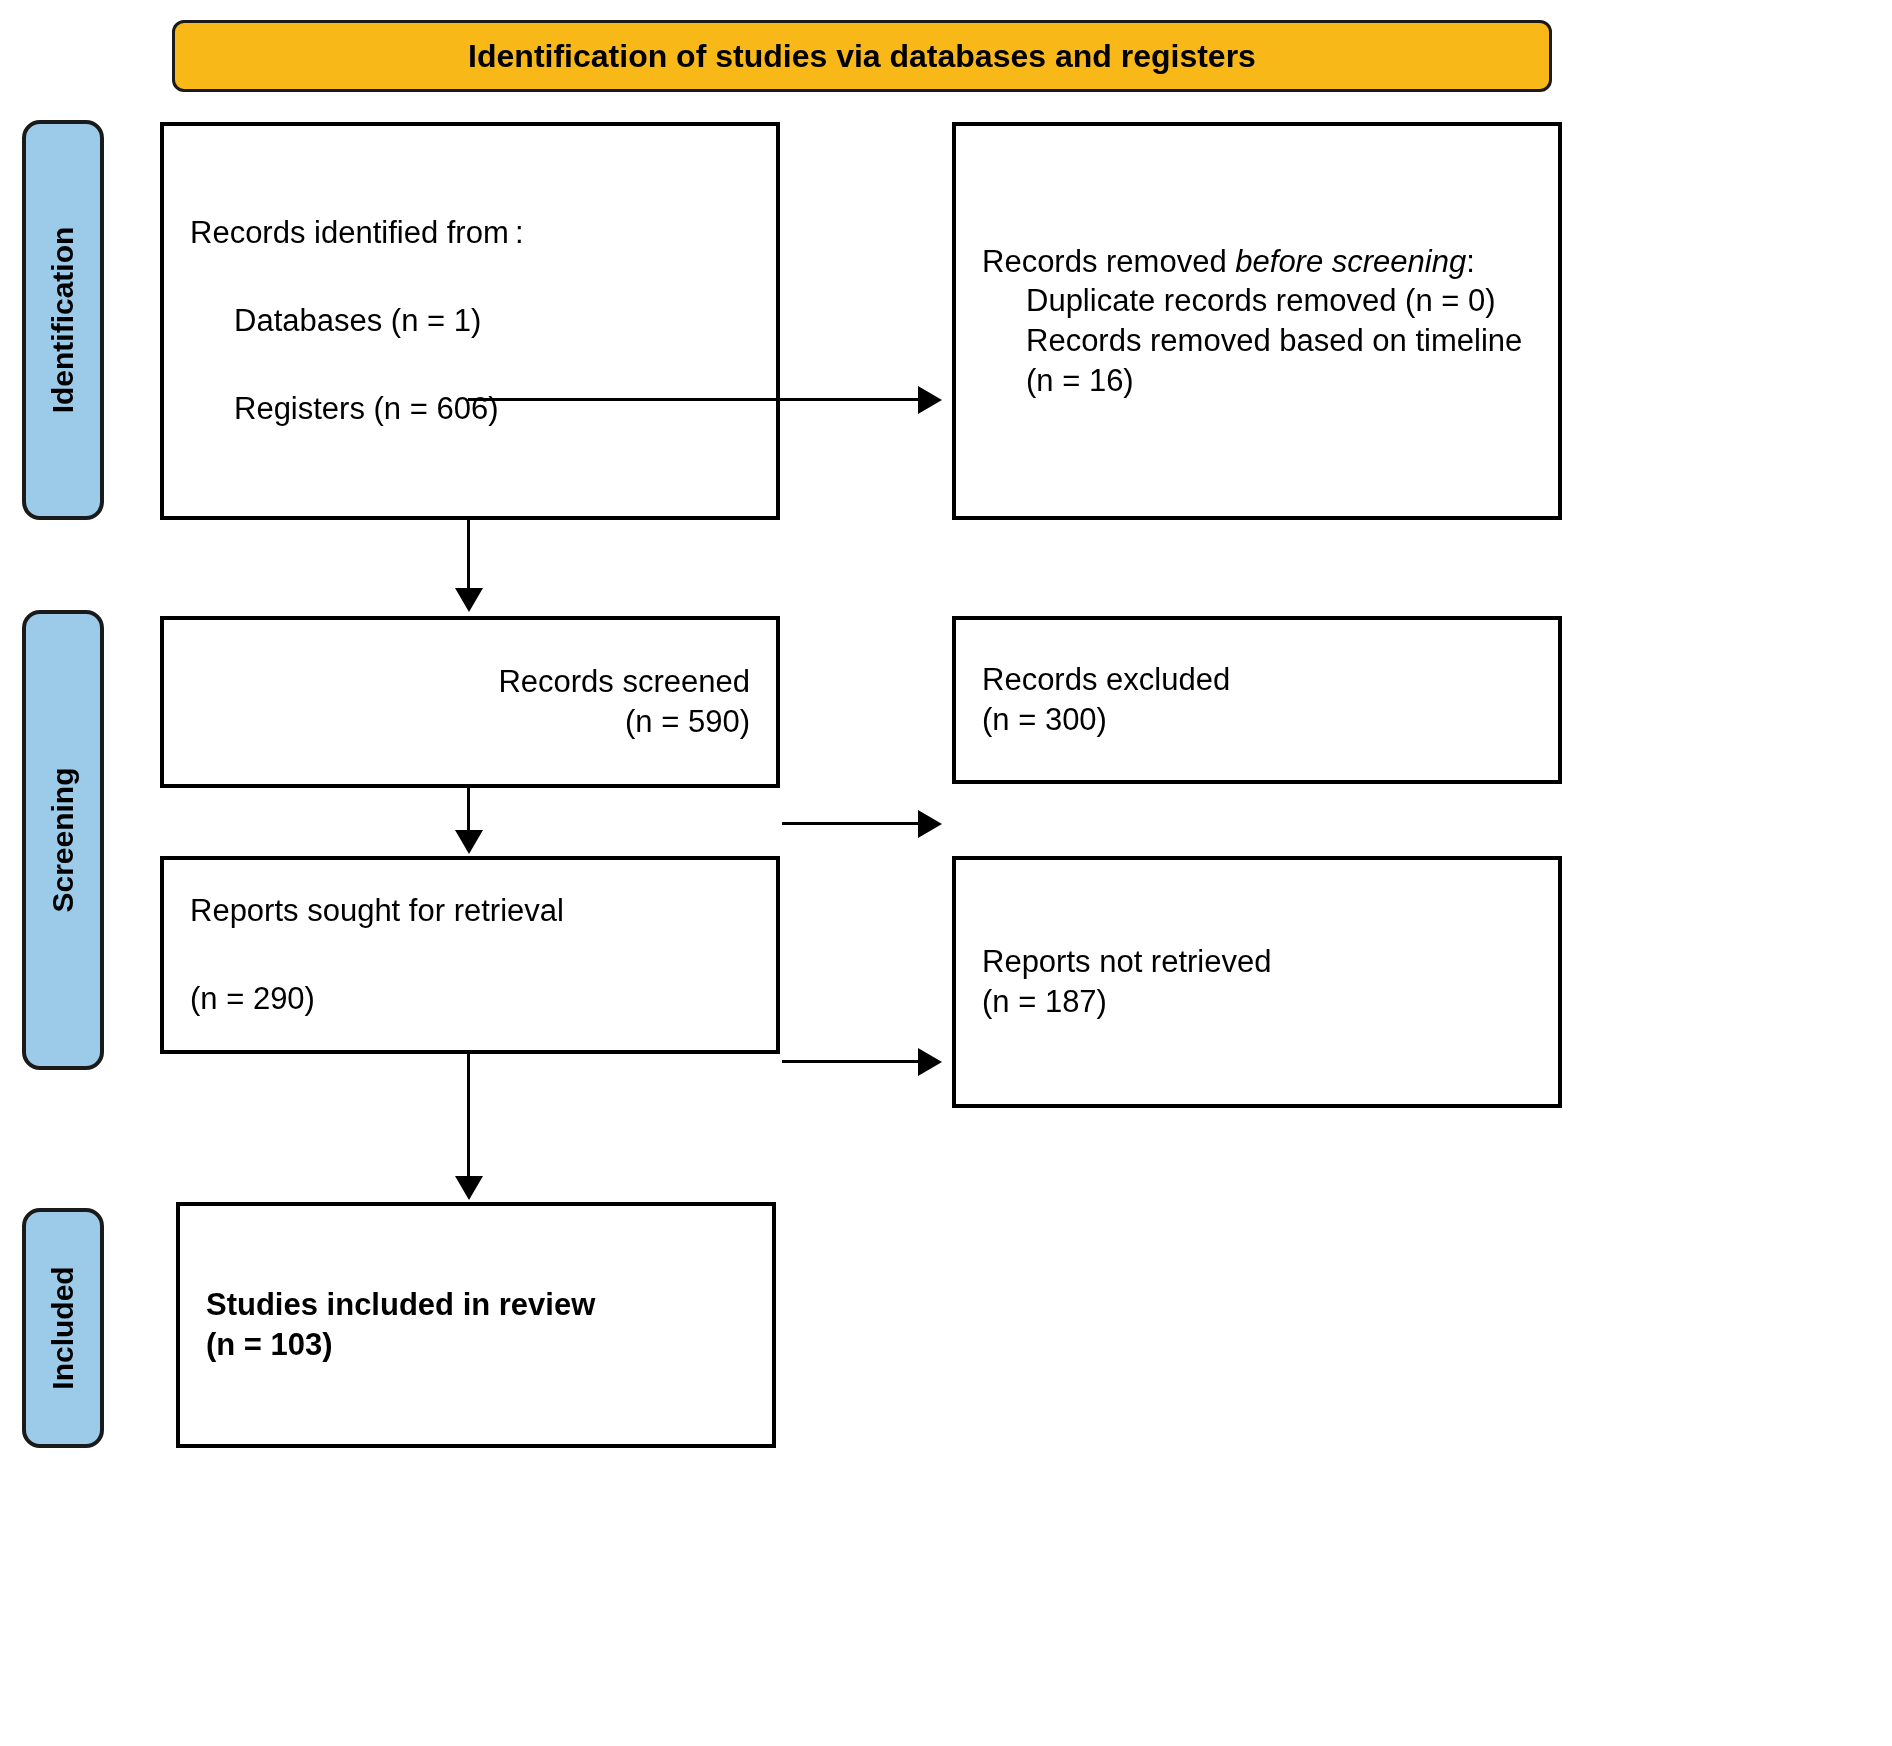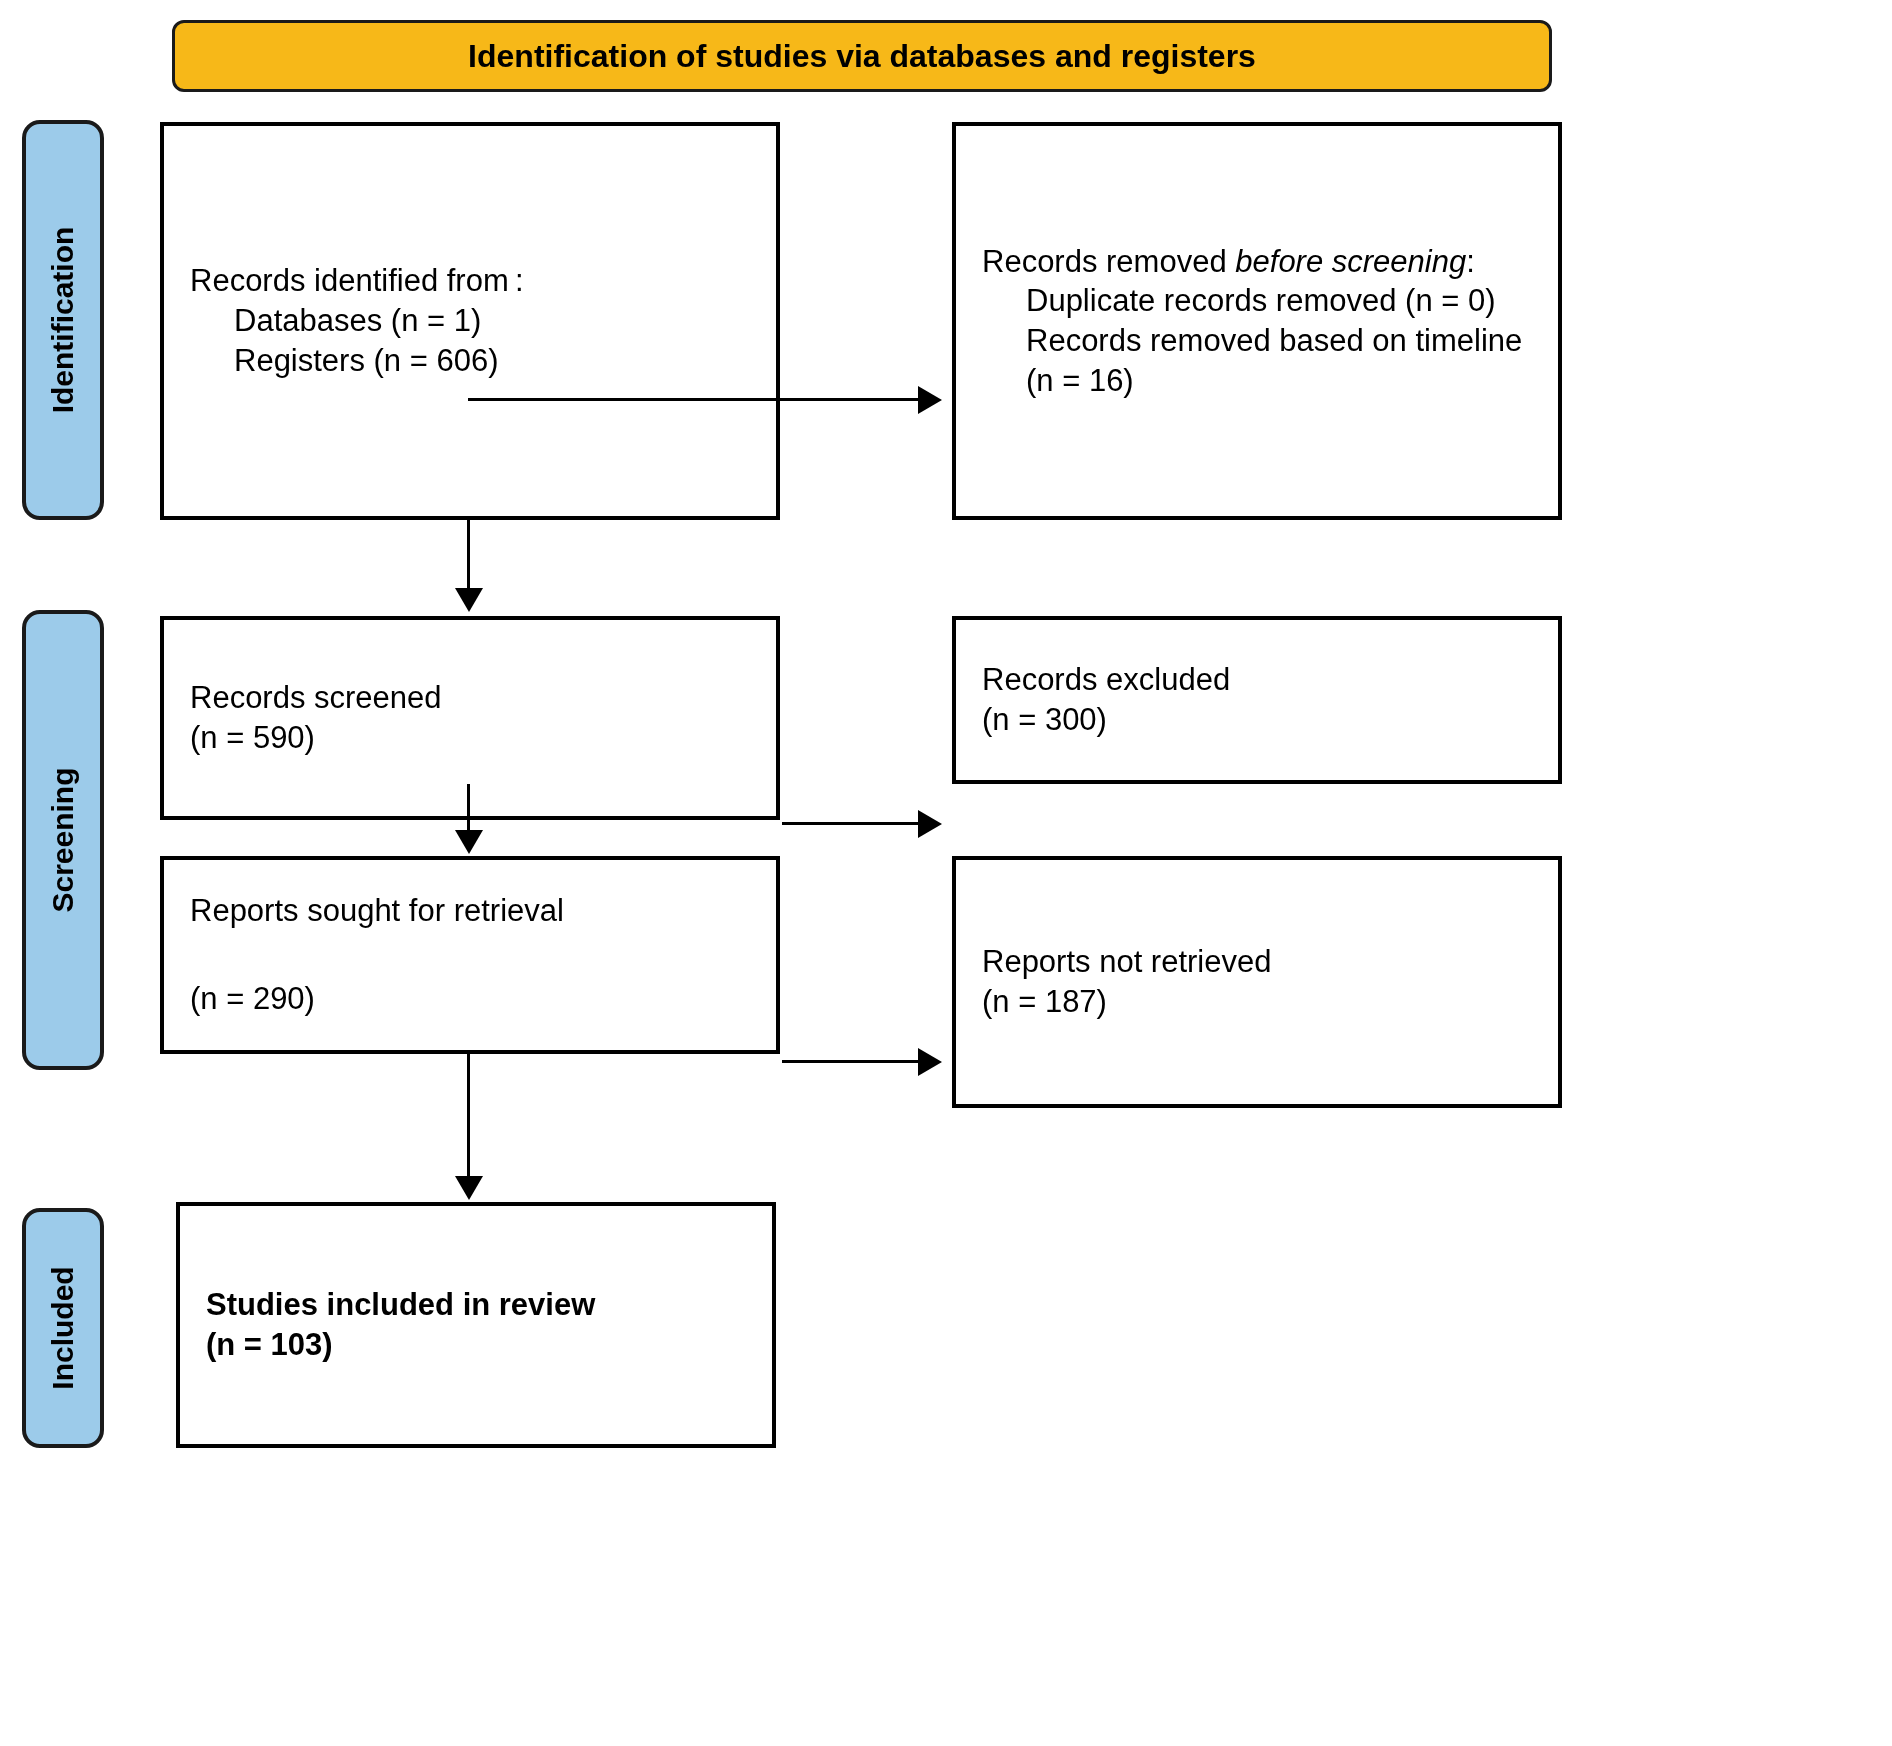--- a/index.html
+++ b/index.html
@@ -76,23 +76,23 @@
   }
   .box-line {
     font-size: 31px;
     line-height: 1.28;
     color: #000000;
     white-space: pre-wrap;
   }
   .box-line.indent { padding-left: 44px; }
   .box-line em { font-style: italic; }
 
-  #box-identified     { left: 160px;  top: 122px;  width: 620px; height: 398px; }
+  #box-identified     { left: 160px;  top: 122px;  width: 620px; height: 398px; gap: 48px; }
   #box-removed        { left: 952px;  top: 122px;  width: 610px; height: 398px; }
-  #box-screened       { left: 160px;  top: 616px;  width: 620px; height: 204px; }
+  #box-screened       { left: 160px;  top: 616px;  width: 620px; height: 172px; text-align: right; }
   #box-excluded       { left: 952px;  top: 616px;  width: 610px; height: 168px; }
   #box-sought         { left: 160px;  top: 856px;  width: 620px; height: 198px; gap: 48px; }
   #box-notretrieved   { left: 952px;  top: 856px;  width: 610px; height: 252px; }
   #box-included       { left: 176px;  top: 1202px; width: 600px; height: 246px; font-weight: bold; }
 
   
   .conn { position: absolute; }
   .vline {
     background: #000000;
     width: 3px;

